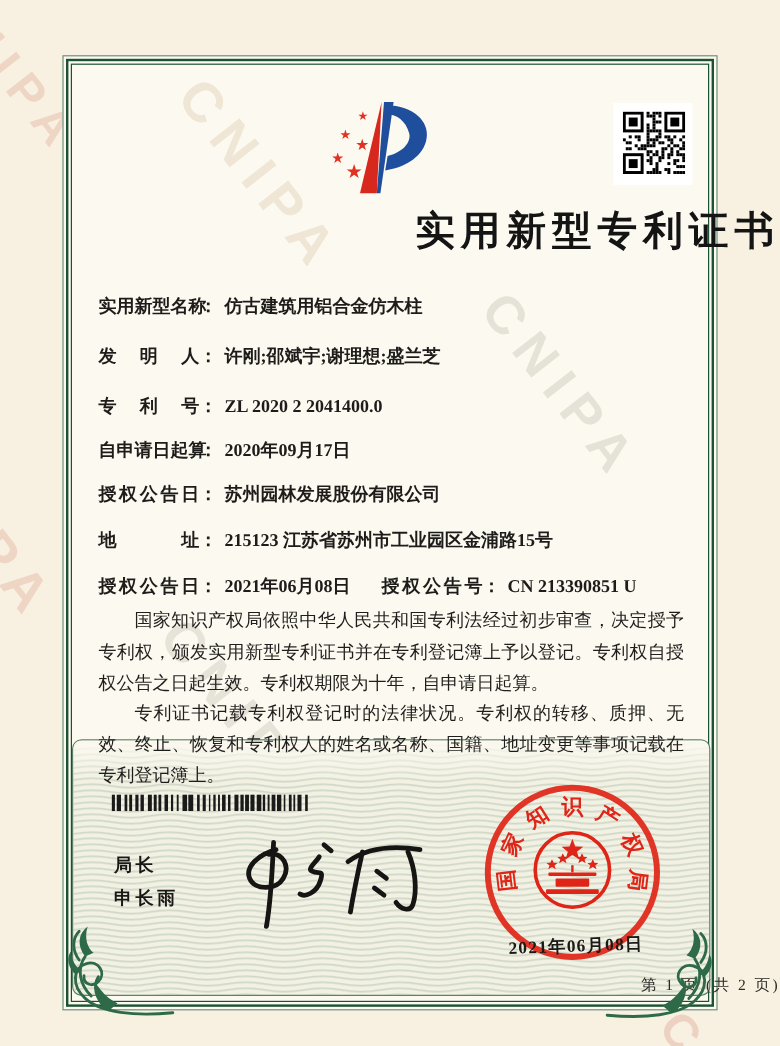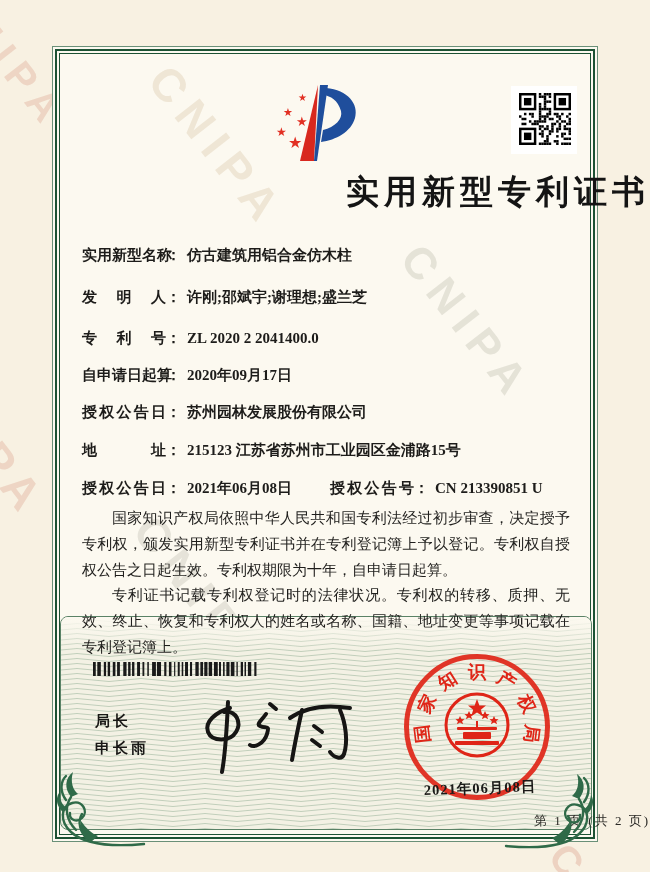--- a/index.html
+++ b/index.html
@@ -22,21 +22,21 @@
   .qr{position:absolute;left:8px;top:7px;width:52px;height:52px;}
   .logo{position:absolute;left:256px;top:82px;width:105px;height:84px;}
   .logo-star{position:absolute;color:#e23023;line-height:1;font-family:"DejaVu Sans",sans-serif;}
   .title{position:absolute;left:0;right:0;top:170px;text-align:right;font-size:33px;
          font-weight:bold;letter-spacing:5px;color:#141414;}
   
   .rows{position:absolute;left:82px;top:0;width:500px;}
   .row{position:absolute;left:0;font-size:15px;color:#1d1c1a;white-space:nowrap;font-weight:bold;}
   .row .lbl{display:inline-block;width:84px;text-align:justify;text-align-last:justify;}
   .row .col{display:inline-block;margin-right:6px;}
-  .pair2{position:absolute;left:248px;top:0;}
+  .pair2{position:absolute;left:236px;top:0;}
   
   .paras{position:absolute;left:82px;top:506px;width:488px;font-size:15px;line-height:1.72;
          color:#1f1e1c;text-align:justify;}
   .paras p{margin:0;text-indent:2em;}
   
   .panel{position:absolute;left:60px;top:616px;width:530px;height:212px;border:1px solid #5a8266;
          border-radius:8px;overflow:hidden;z-index:3;background:#f3f1e4;}
   .panel-fade{position:absolute;left:0;right:0;top:0;height:34px;
               background:linear-gradient(#fcf9f0,rgba(252,249,240,0));}
   .barcode{position:absolute;left:93px;top:662px;width:165px;height:14px;z-index:4;}

